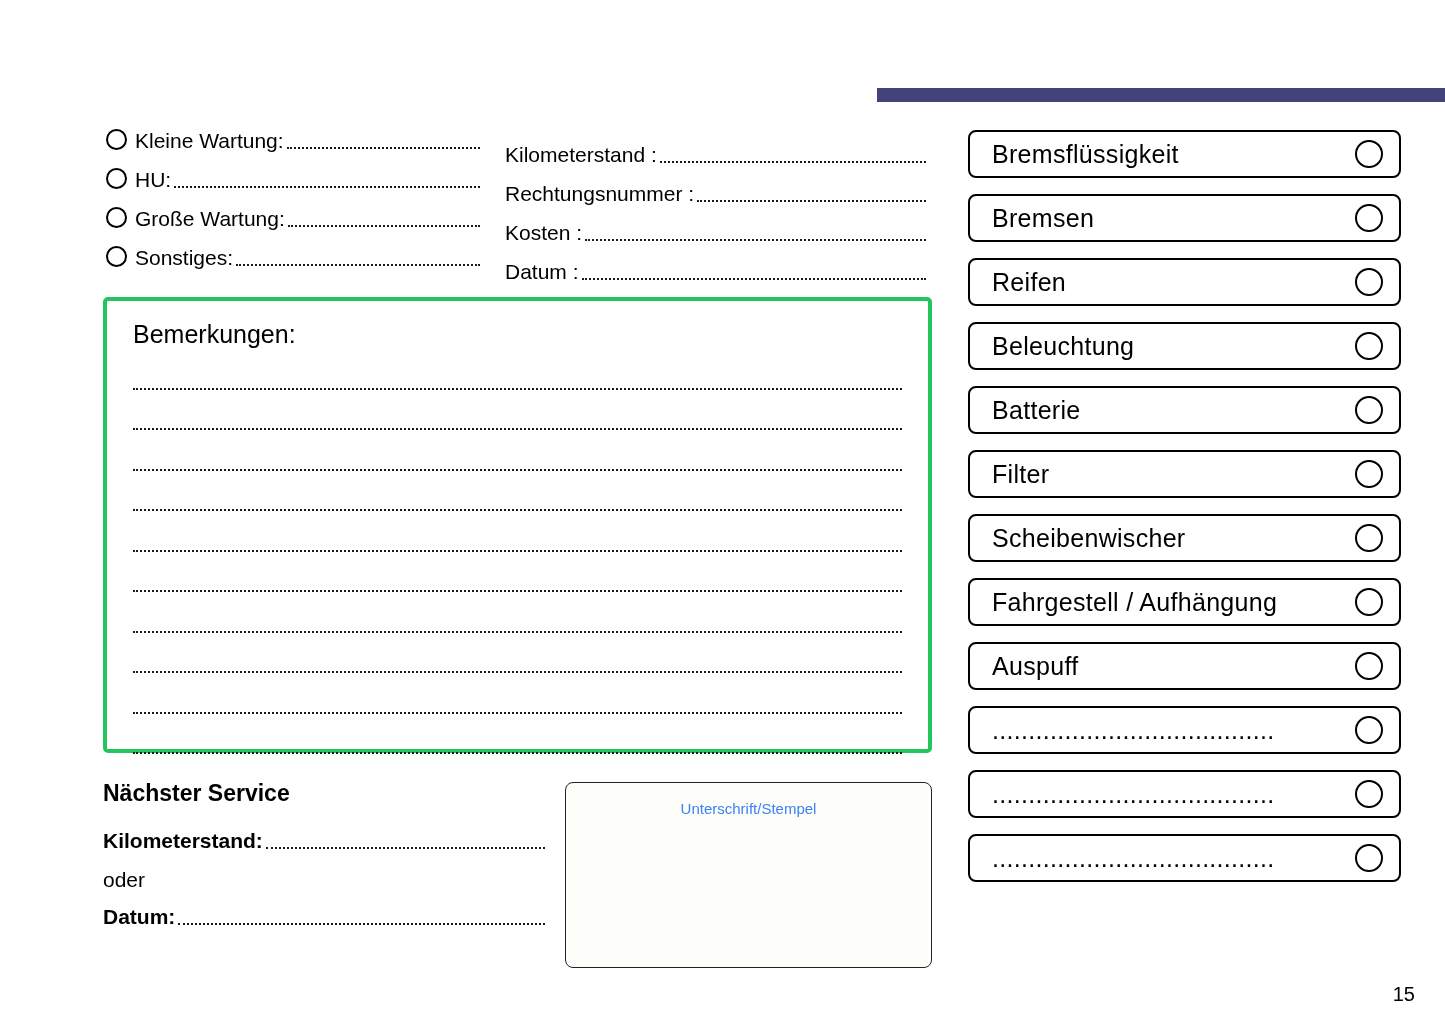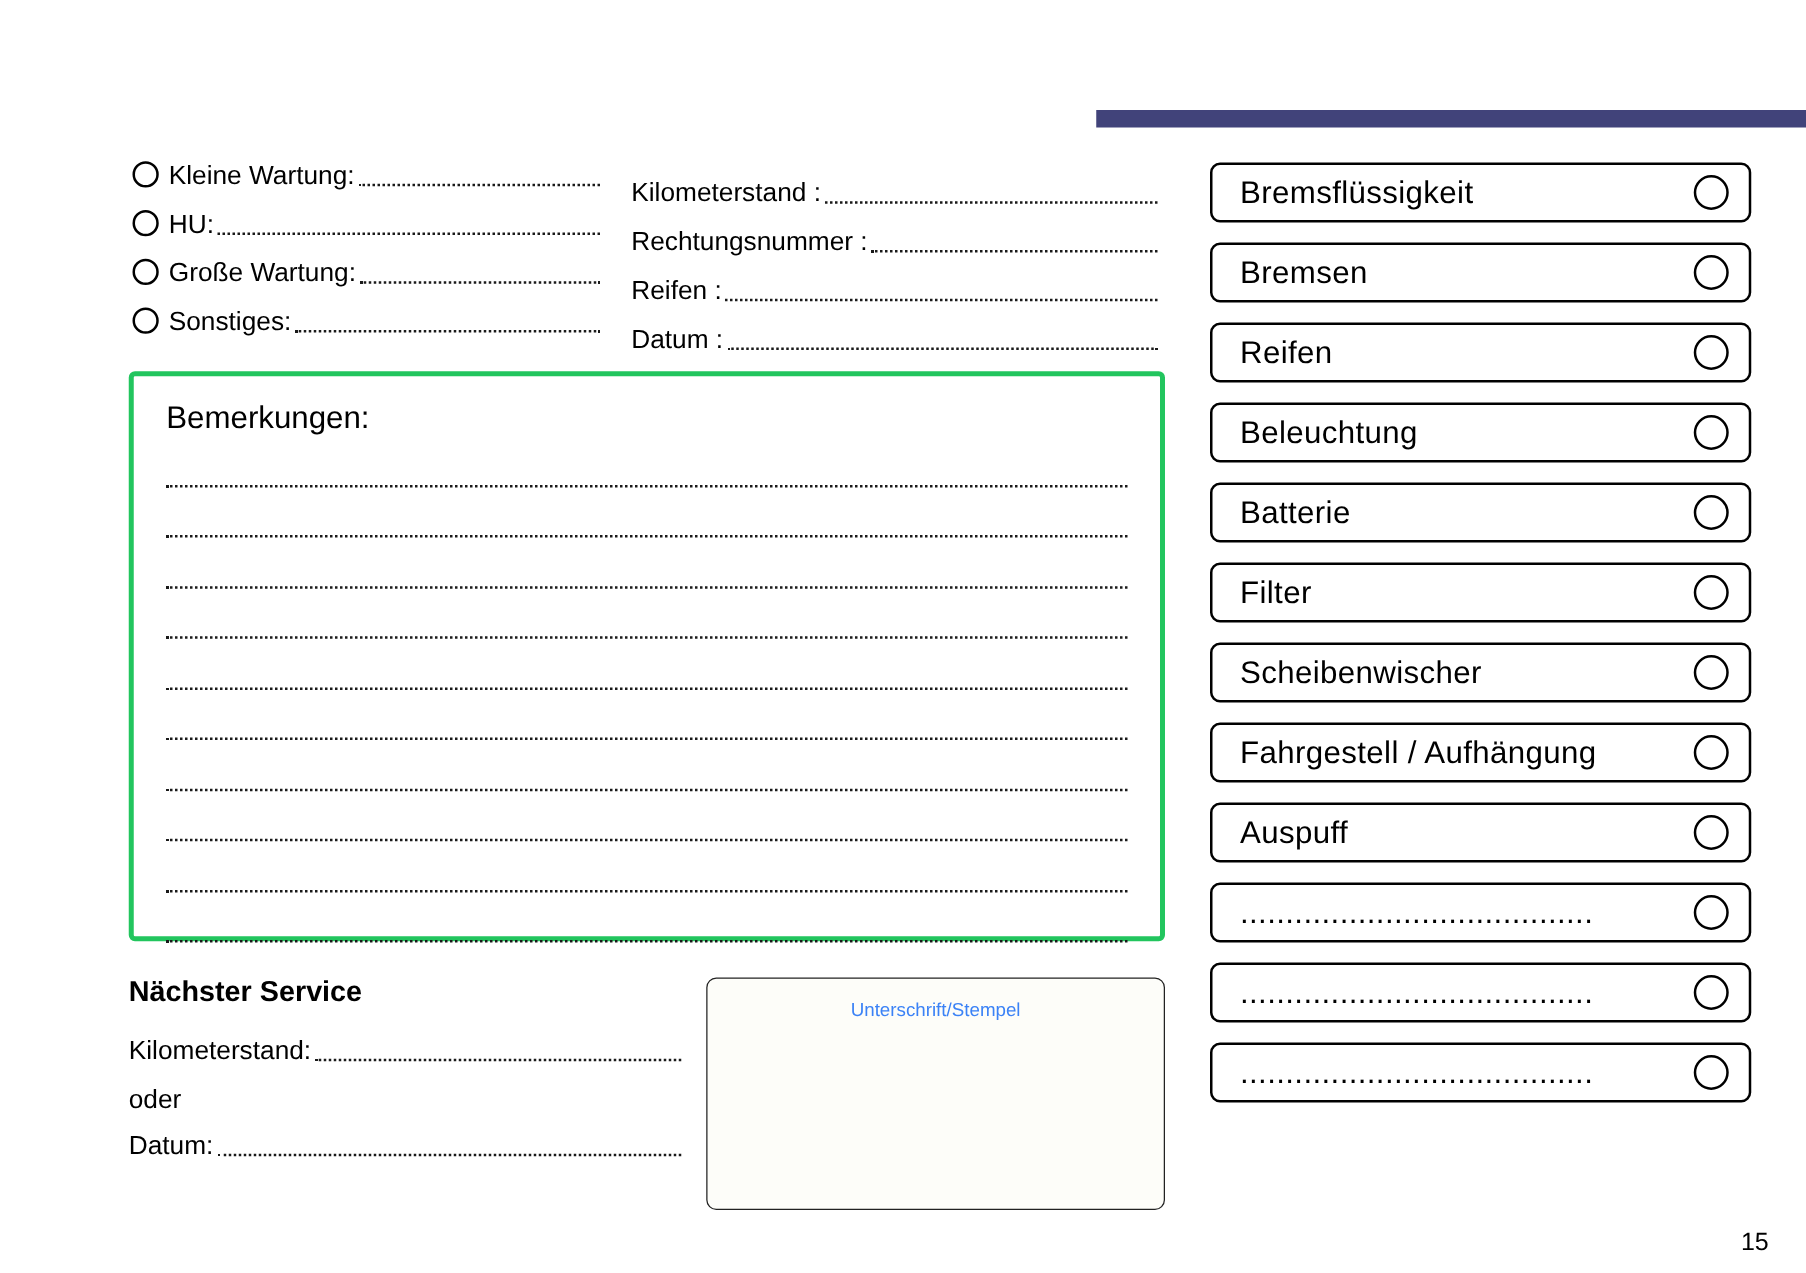--- a/index.html
+++ b/index.html
@@ -95,21 +95,21 @@
   .next-service {
     position: absolute;
     left: 103px; top: 780px;
     width: 442px;
   }
   .next-service .ns-title {
     font-size: 23px;
     font-weight: bold;
     margin-bottom: 22px;
   }
-  .next-service .field-row { margin-bottom: 13px; }
+  .next-service .field-row { margin-bottom: 13px; font-weight: bold; }
   .next-service .or-label {
     font-size: 21px;
     margin: 2px 0 13px 0;
   }
 
   
   .signature-box {
     position: absolute;
     left: 565px; top: 782px;
     width: 367px; height: 186px;
@@ -199,21 +199,21 @@
   <div class="details">
     <div class="field-row">
       <span class="lbl">Kilometerstand :</span>
       <span class="dots"></span>
     </div>
     <div class="field-row">
       <span class="lbl">Rechtungsnummer :</span>
       <span class="dots"></span>
     </div>
     <div class="field-row">
-      <span class="lbl">Reifen :</span>
+      <span class="lbl">Kosten :</span>
       <span class="dots"></span>
     </div>
     <div class="field-row">
       <span class="lbl">Datum :</span>
       <span class="dots"></span>
     </div>
   </div>
 
   <div class="remarks-box">
     <div class="remarks-title">Bemerkungen:</div>

